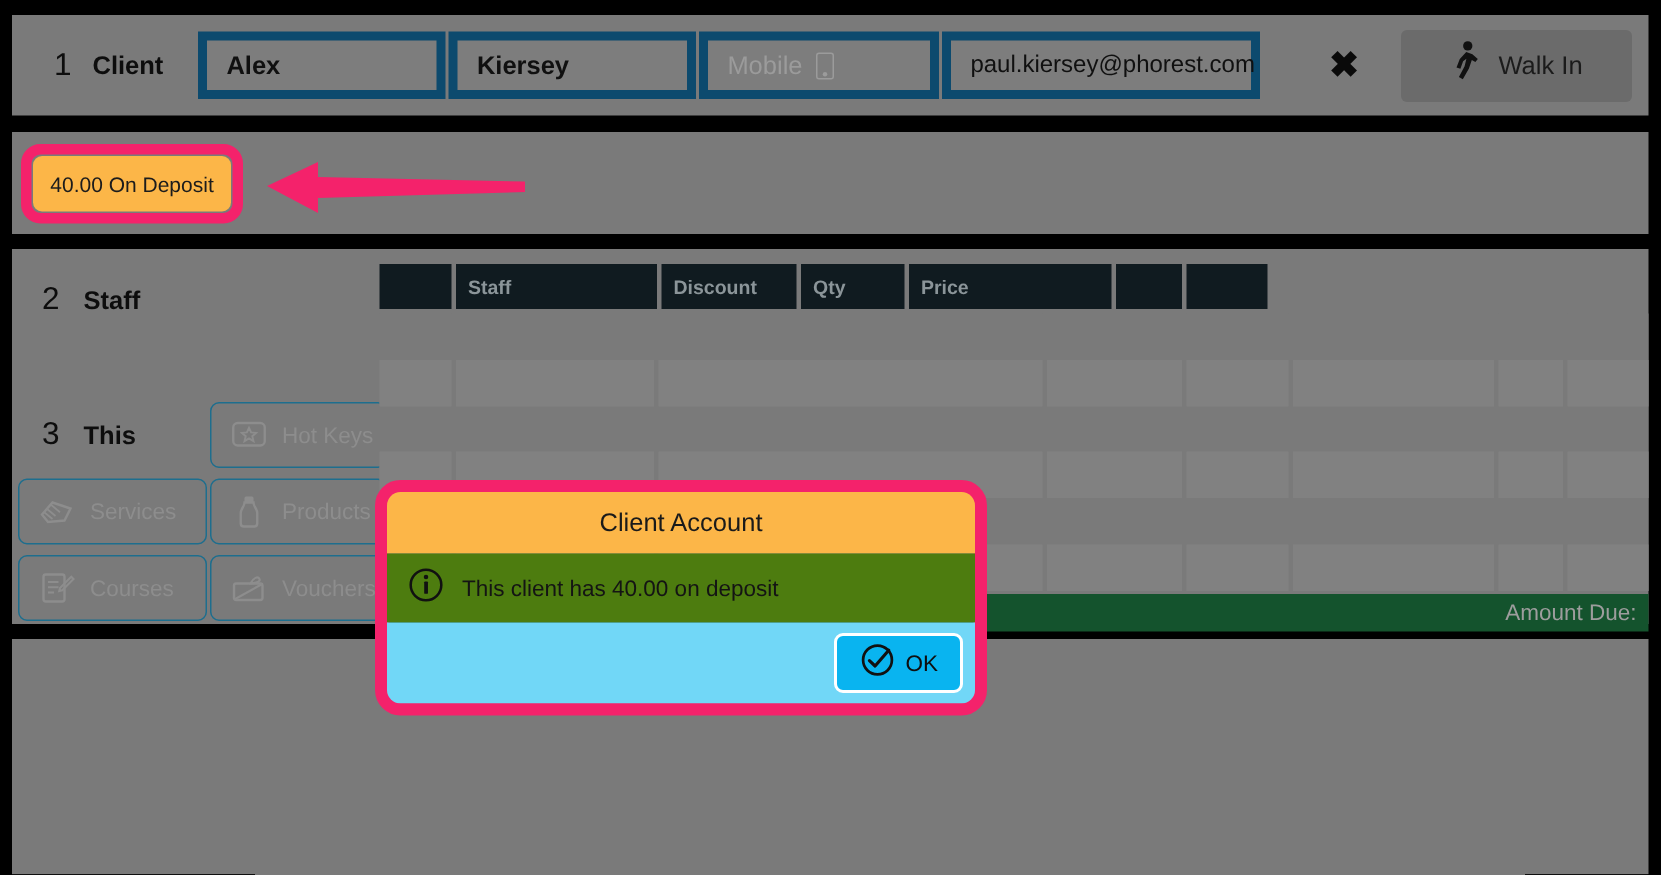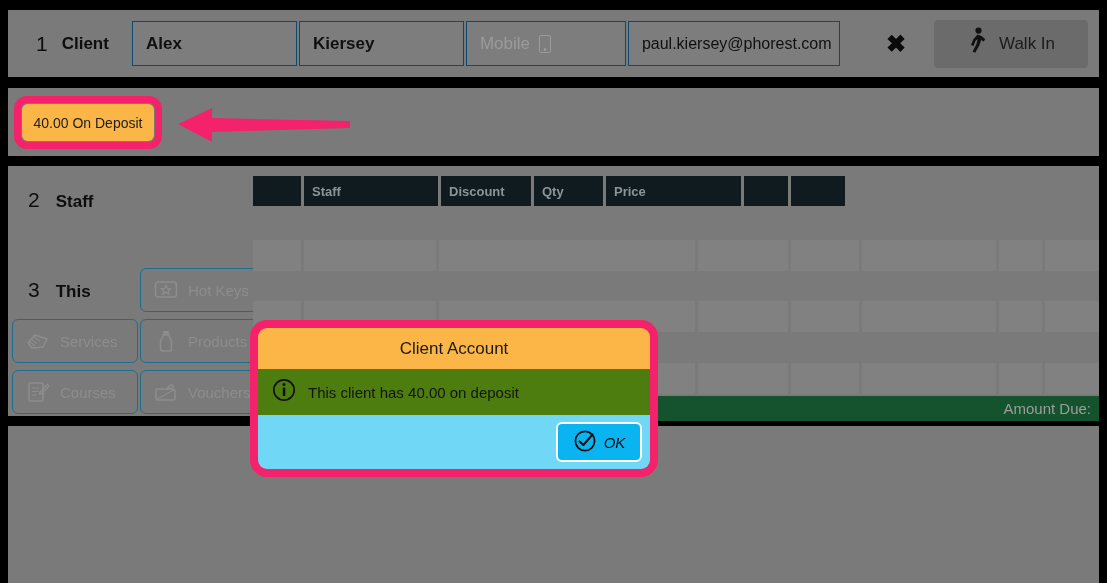--- a/index.html
+++ b/index.html
@@ -41,21 +41,21 @@
     margin-right: 14px;
   }
   .step-label {
     font-size: 17px;
     color: #0d0d0d;
     font-weight: bold;
   }
   .field {
     height: 45px;
     background: #7d7d7d;
-    border: 1px solid #0c4a6e;
+    border: 6px solid #0c4a6e;
     box-sizing: border-box;
     display: flex;
     align-items: center;
     padding-left: 13px;
     font-size: 17px;
     font-weight: bold;
     color: #101010;
   }
   .field.placeholder {
     font-weight: normal;
@@ -321,21 +321,20 @@
     border: 2px solid #ffffff;
     border-radius: 6px;
     box-sizing: border-box;
     display: flex;
     align-items: center;
     justify-content: center;
     gap: 7px;
     font-size: 15px;
     color: #0f0f0f;
     cursor: pointer;
-    font-style: italic;
   }
 </style>
 </head>
 <body>
 
 <div id="app">
 
   <div class="panel" id="client-panel">
     <span class="step-num">1</span>
     <span class="step-label">Client</span>

